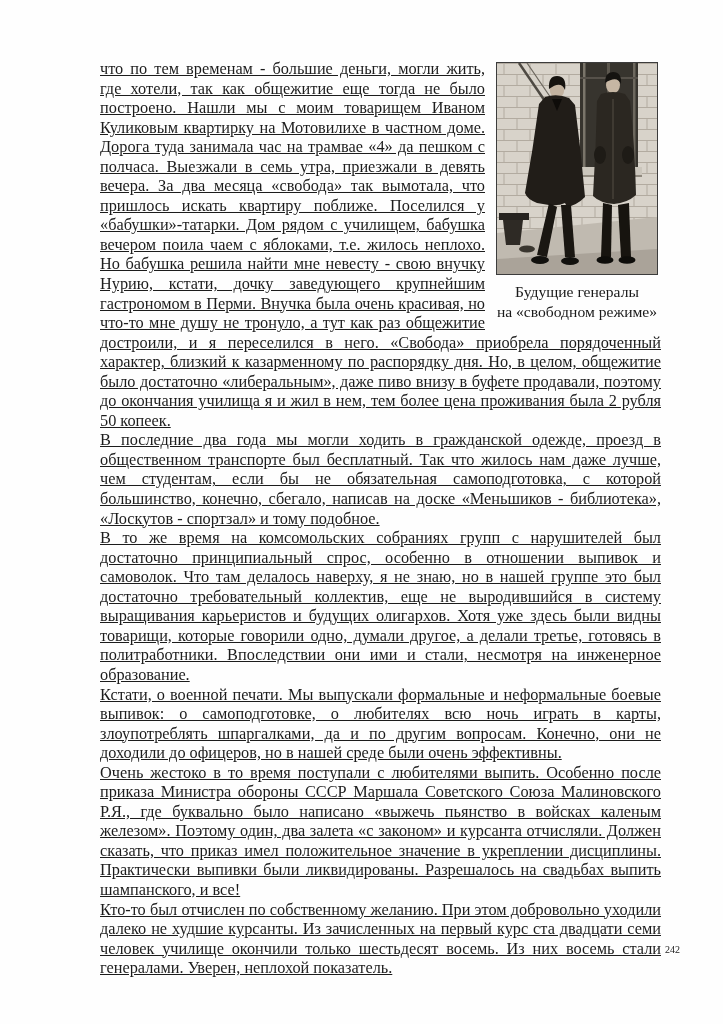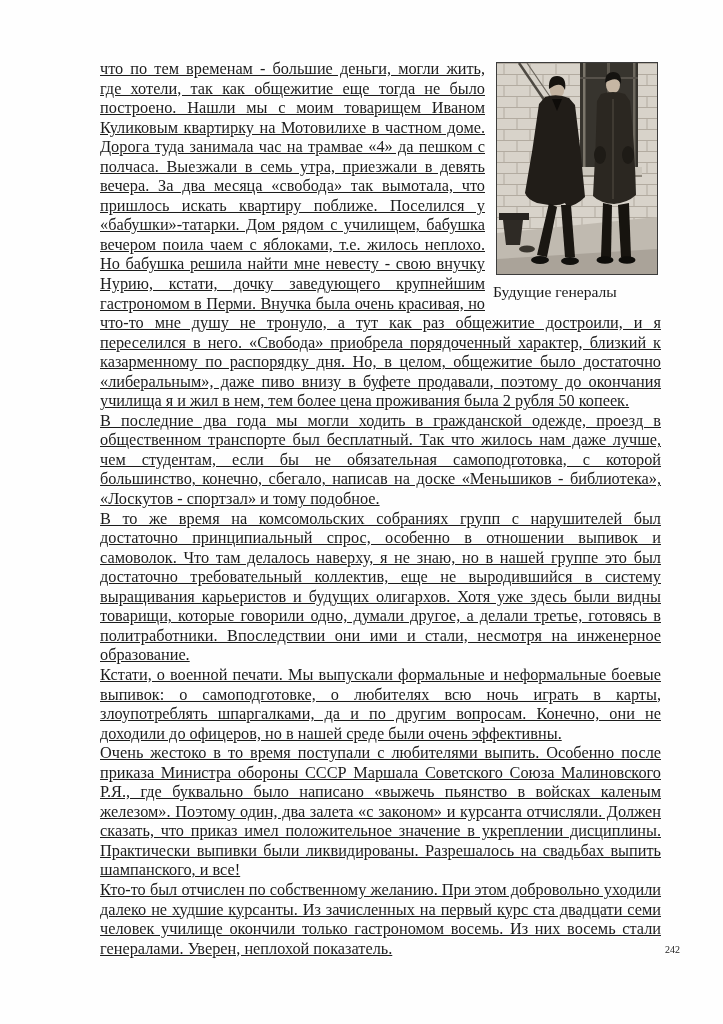--- a/index.html
+++ b/index.html
@@ -31,20 +31,21 @@
   .photo-frame {
     width: 160px;
     height: 211px;
     margin: 0 auto;
     border: 1px solid #3c3c3c;
     box-sizing: content-box;
   }
   .photo-frame svg { display: block; }
   .photo-caption {
     display: block;
+    text-align: center;
     margin-top: 7px;
     font-size: 15.6px;
     line-height: 19.5px;
     color: #1a1a1a;
   }
   .cap-line { display: block; }
   .page-number {
     position: absolute;
     top: 944px;
     right: 43px;
@@ -107,25 +108,26 @@
           <ellipse cx="103" cy="92" rx="6" ry="9" fill="#1e1b16"></ellipse>
           <ellipse cx="131" cy="92" rx="6" ry="9" fill="#1e1b16"></ellipse>
           <path d="M106,140 L104,194 L114,194 L115,142 Z" fill="#17140f"></path>
           <path d="M121,142 L124,194 L134,194 L132,140 Z" fill="#17140f"></path>
           <ellipse cx="108" cy="197" rx="8.5" ry="3.8" fill="#0e0d0a"></ellipse>
           <ellipse cx="130" cy="197" rx="8.5" ry="3.8" fill="#0e0d0a"></ellipse>
         </svg>
       </div>
       <figcaption class="photo-caption">
         <span class="cap-line">Будущие генералы</span>
+        <span class="cap-line">на «свободном режиме»</span>
       </figcaption>
     </figure>
 
     <p class="para">что по тем временам - большие деньги, могли жить, где хотели, так как общежитие еще тогда не было построено. Нашли мы с моим товарищем Иваном Куликовым квартирку на Мотовилихе в частном доме. Дорога туда занимала час на трамвае «4» да пешком с полчаса. Выезжали в семь утра, приезжали в девять вечера. За два месяца «свобода» так вымотала, что пришлось искать квартиру поближе. Поселился у «бабушки»-татарки. Дом рядом с училищем, бабушка вечером поила чаем с яблоками, т.е. жилось неплохо. Но бабушка решила найти мне невесту - свою внучку Нурию, кстати, дочку заведующего крупнейшим гастрономом в Перми. Внучка была очень красивая, но что-то мне душу не тронуло, а тут как раз общежитие достроили, и я переселился в него. «Свобода» приобрела порядоченный характер, близкий к казарменному по распорядку дня. Но, в целом, общежитие было достаточно «либеральным», даже пиво внизу в буфете продавали, поэтому до окончания училища я и жил в нем, тем более цена проживания была 2 рубля 50 копеек.</p>
     <p class="para">В последние два года мы могли ходить в гражданской одежде, проезд в общественном транспорте был бесплатный. Так что жилось нам даже лучше, чем студентам, если бы не обязательная самоподготовка, с которой большинство, конечно, сбегало, написав на доске «Меньшиков - библиотека», «Лоскутов - спортзал» и тому подобное.</p>
     <p class="para">В то же время на комсомольских собраниях групп с нарушителей был достаточно принципиальный спрос, особенно в отношении выпивок и самоволок. Что там делалось наверху, я не знаю, но в нашей группе это был достаточно требовательный коллектив, еще не выродившийся в систему выращивания карьеристов и будущих олигархов. Хотя уже здесь были видны товарищи, которые говорили одно, думали другое, а делали третье, готовясь в политработники. Впоследствии они ими и стали, несмотря на инженерное образование.</p>
     <p class="para">Кстати, о военной печати. Мы выпускали формальные и неформальные боевые выпивок: о самоподготовке, о любителях всю ночь играть в карты, злоупотреблять шпаргалками, да и по другим вопросам. Конечно, они не доходили до офицеров, но в нашей среде были очень эффективны.</p>
     <p class="para">Очень жестоко в то время поступали с любителями выпить. Особенно после приказа Министра обороны СССР Маршала Советского Союза Малиновского Р.Я., где буквально было написано «выжечь пьянство в войсках каленым железом». Поэтому один, два залета «с законом» и курсанта отчисляли. Должен сказать, что приказ имел положительное значение в укреплении дисциплины. Практически выпивки были ликвидированы. Разрешалось на свадьбах выпить шампанского, и все!</p>
-    <p class="para">Кто-то был отчислен по собственному желанию. При этом добровольно уходили далеко не худшие курсанты. Из зачисленных на первый курс ста двадцати семи человек училище окончили только гастрономом восемь. Из них восемь стали генералами. Уверен, неплохой показатель.</p>
+    <p class="para">Кто-то был отчислен по собственному желанию. При этом добровольно уходили далеко не худшие курсанты. Из зачисленных на первый курс ста двадцати семи человек училище окончили только шестьдесят восемь. Из них восемь стали генералами. Уверен, неплохой показатель.</p>
   </div>
 
   <div class="page-number">242</div>
 </div>
 
 </body></html>

